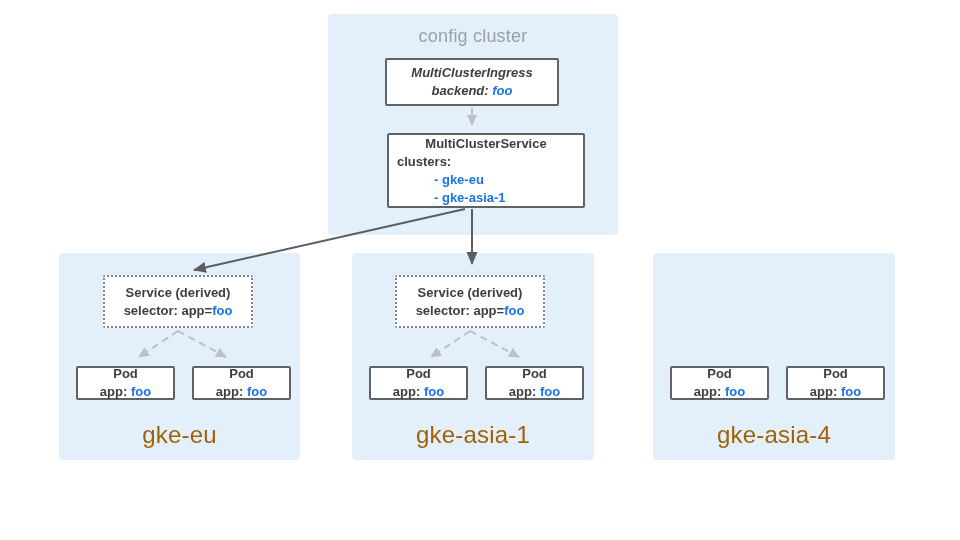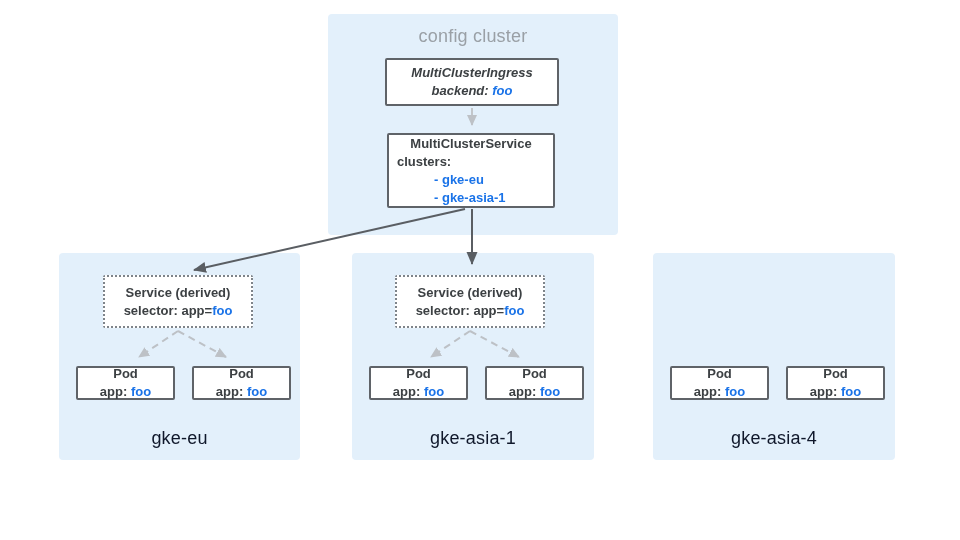--- a/index.html
+++ b/index.html
@@ -13,31 +13,31 @@
   .panel-gke-eu   { left:59px;  top:253px; width:241px; height:207px; }
   .panel-gke-asia-1 { left:352px; top:253px; width:242px; height:207px; }
   .panel-gke-asia-2 { left:653px; top:253px; width:242px; height:207px; }
 
   .panel-title {
     position:absolute; top:12px; left:0; width:100%; text-align:center;
     color:#9AA0A6; font-size:18px; letter-spacing:0.2px;
   }
   .panel-label {
     position:absolute; bottom:11px; left:0; width:100%; text-align:center;
-    color:#0f172a; font-size:18px; letter-spacing:0.2px;
+    color:#a16207; font-size:24px; letter-spacing:0.2px;
   }
 
   .box {
     position:absolute; background:#ffffff; border:2px solid #5F6368;
     border-radius:2px; box-sizing:border-box;
     display:flex; flex-direction:column; justify-content:center;
     font-size:13px; font-weight:bold; color:#3C4043; line-height:18px;
   }
   .box-mci { left:57px; top:44px; width:174px; height:48px; text-align:center;font-style:italic; }
-  .box-mcs { left:59px; top:119px; width:168px; height:75px; text-align:left; }
+  .box-mcs { left:59px; top:119px; width:198px; height:75px; text-align:left; }
   .box-mcs .box-title { text-align:center; }
   .box-mcs .box-line  { padding-left:8px; }
   .box-mcs .indent    { padding-left:7px;margin-left:38px; }
 
   .box-service {
     left:44px; top:22px; width:150px; height:53px; text-align:center;
     border:2px dotted #7E848A; border-radius:2px;
   }
   .panel-gke-asia-1 .box-service { left:43px; }
 

